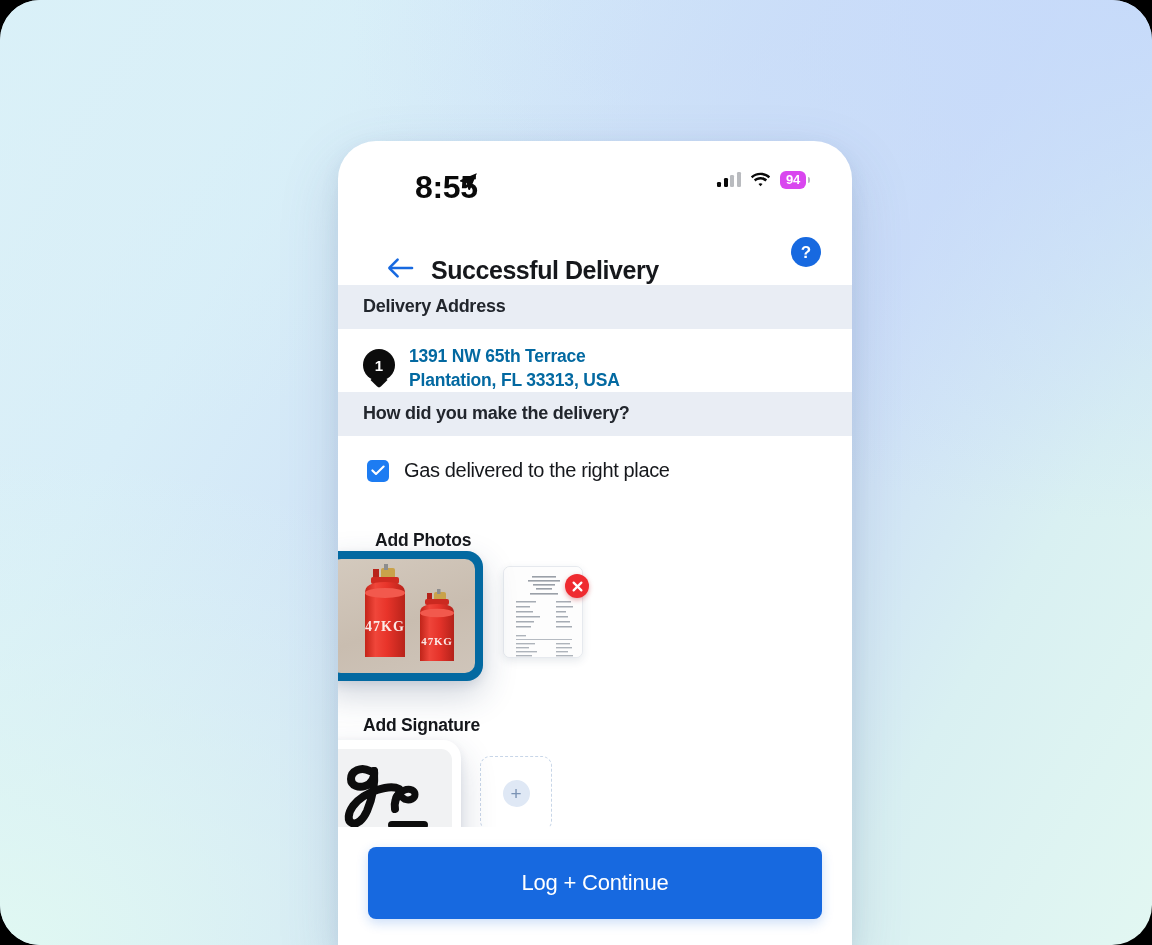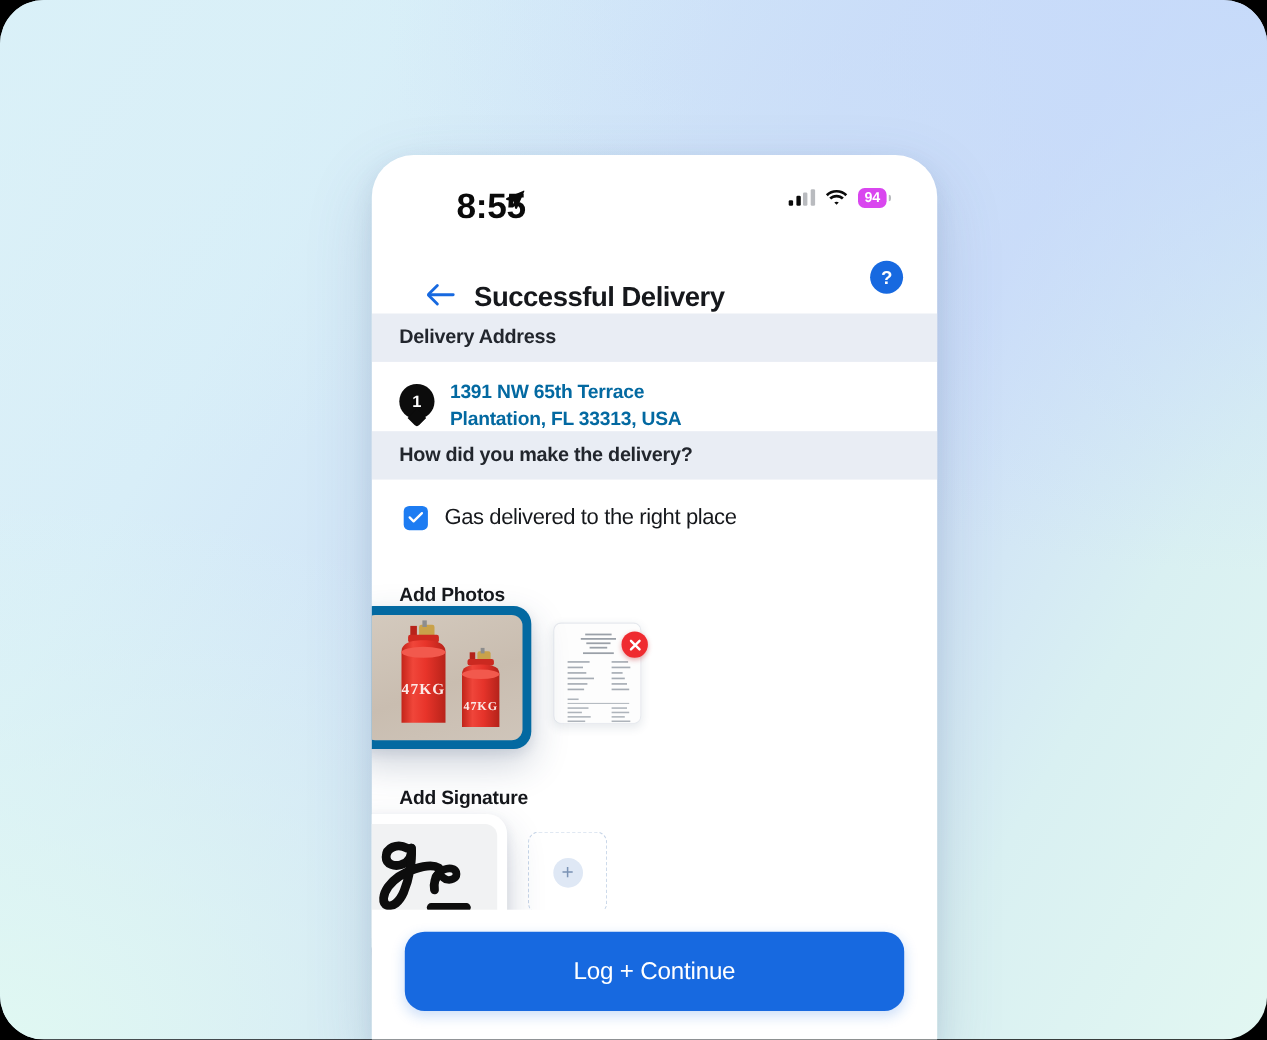--- a/index.html
+++ b/index.html
@@ -158,21 +158,21 @@
   .check-label {
     margin-left: 15px; font-size: 20px; color: #16181c;
     letter-spacing: -0.35px;
   }
   .field-label {
     font-size: 17.5px; font-weight: 600; color: #16181c;
     letter-spacing: -0.2px;
   }
 
   
-  .photos-label { margin-top: 48px; }
+  .photos-label { margin-top: 48px; margin-left: 12px; }
   .photos-row {
     position: relative; height: 122px; margin-top: 10px;
   }
   .photo-card {
     position: absolute;
     left: -40px; top: -10px;
     width: 160px; height: 130px;
     background: #0369a1; border-radius: 16px;
     padding: 8px;
     box-shadow: 0 14px 34px rgba(42,62,98,0.22), 0 4px 10px rgba(42,62,98,0.10);
@@ -231,21 +231,21 @@
 
   
   .footer {
     position: absolute; left: 0; right: 0; bottom: 0;
     padding: 20px 30px 32px;
     background: #fff;
   }
   .cta {
     width: 100%; height: 72px;
     background: #1769e0; color: #fff;
-    border: none; border-radius: 18px;
+    border: none; border-radius: 8px;
     font-family: "Liberation Sans", sans-serif;
     font-size: 22px; font-weight: 400;
     letter-spacing: -0.2px; cursor: pointer;
     box-shadow: 0 4px 12px rgba(23,105,224,0.22);
   }
 </style>
 </head>
 <body>
 
 <div id="canvas">

